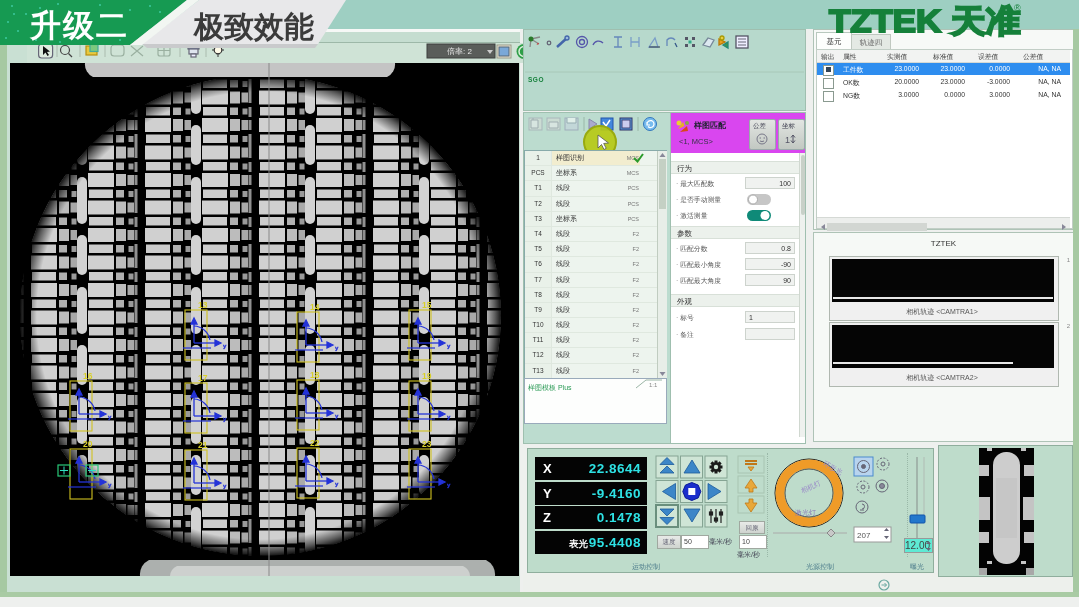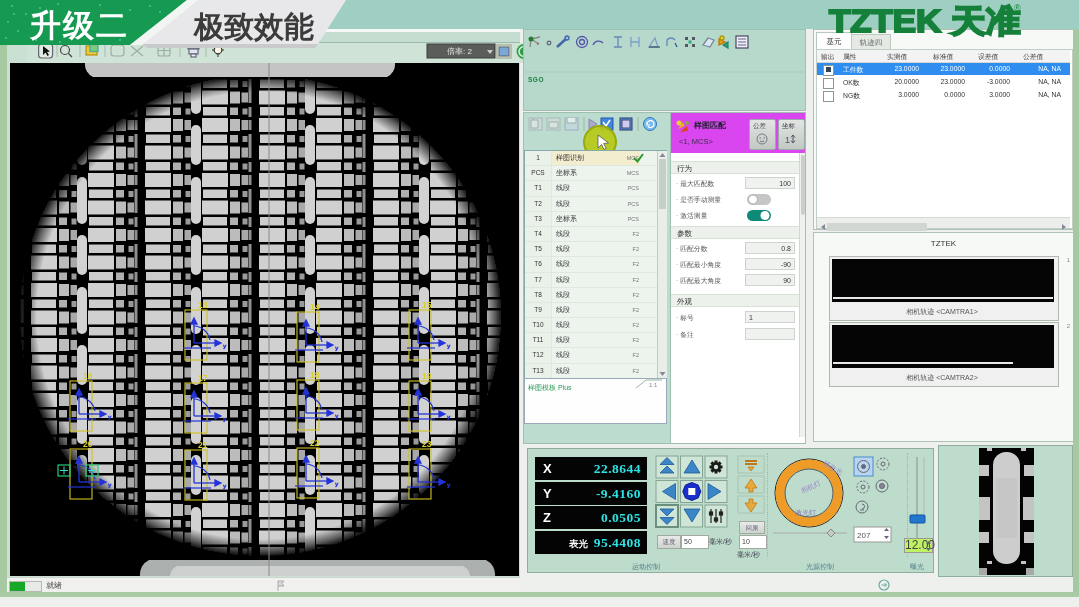--- a/index.html
+++ b/index.html
@@ -36,21 +36,21 @@
 .ck{position:absolute;right:13px;top:2px;}
 .sh{position:absolute;left:0;width:128px;height:13px;background:#ecf1ec;border-top:1px solid #d8e0d8;border-bottom:1px solid #d8e0d8;font-size:7.5px;color:#333;padding-left:6px;line-height:13px;box-sizing:border-box;}
 .pr{position:absolute;left:0;width:128px;height:14px;}
 .pr s{position:absolute;left:5px;top:2px;text-decoration:none;font-size:6.8px;color:#555;}
 .pr s::before{content:"·";margin-right:2px;color:#999;}
 .pr em{position:absolute;left:74px;top:0;width:50px;height:12px;background:#f0f2f0;border:1px solid #cdd3cd;font-style:normal;font-size:7px;color:#333;text-align:right;line-height:12px;padding:0 3px;box-sizing:border-box;}
 .cb{position:absolute;left:6px;top:1.5px;width:9px;height:9px;background:#fff;border:1px solid #8a9a90;}
 .rv{top:2px;font-size:6.8px;width:42px;text-align:right;}
 .crd{position:absolute;left:7px;width:112px;height:23px;background:#040404;}
 .cl{position:absolute;left:8px;top:4px;color:#fff;font-weight:bold;}
-.cv{position:absolute;right:6px;top:4px;color:#2ee2e4;font-weight:bold;font-size:13.5px;letter-spacing:0.5px;font-family:Liberation Serif, serif;}
+.cv{position:absolute;right:6px;top:4px;color:#2ee2e4;font-weight:bold;font-size:13.5px;letter-spacing:0.5px;}
 </style></head>
 <body>
 <div class="abs" id="tealtop"></div>
 <div class="abs" id="viewer">
   <div class="abs" id="vwhite"></div>
   <div class="abs" id="vstrip"></div>
   <div class="abs" id="vtoolbar">
     <svg width="513" height="20" viewBox="0 0 513 20">
       <g fill="none" stroke="#444" stroke-width="1.2" transform="translate(7,0)">
         <rect x="4.6" y="1" width="14" height="14" rx="3" fill="#dfecdf" stroke="#667"></rect>
@@ -174,29 +174,20 @@
         <g stroke="#28c878" stroke-width="1.2" fill="none">
             <rect x="48" y="402" width="12" height="11"></rect>
             <rect x="76" y="402" width="12" height="11"></rect>
           </g>
         <g stroke="#30e0c0" stroke-width="1">
             <path d="M50 407.5 h8 M54 403.5 v8 M78 407.5 h8 M82 403.5 v8"></path>
           </g>
       </g>
     </svg>
   </div>
-  <div class="abs" id="vstatus">
-    <div class="abs" style="left:2px;top:3px;width:31px;height:9px;background:#e8eae8;border:1px solid #b5b8b5;">
-      <div class="abs" style="left:0;top:0;width:15px;height:9px;background:#18a828;"></div>
-    </div>
-    <span class="t" style="left:39px;top:2px;font-size:8px;color:#444;">就绪</span>
-    <svg class="abs" style="left:268px;top:2px" width="12" height="12">
-        <path d="M3 1 v10 M3 1 h6 l-2 2.5 2 2.5 h-6" fill="#d8d8d8" stroke="#aaa"></path>
-      </svg>
-  </div>
 </div>
 <div class="abs" id="mtop">
   <svg width="281" height="80" viewBox="0 0 281 80">
     <g transform="translate(0,-29)" stroke-width="1.3" fill="none">
       <g transform="translate(-523,0)">
         <path d="M530 38 l8 5 M530 38 l9 -2 M530 38 l-1 8" stroke="#888"></path>
           <circle cx="530" cy="38" r="2.5" fill="#2a7a2a" stroke="none"></circle>
           <path d="M538 43 l-2.5 1 l1.5 -2.5z" fill="#c33" stroke="none"></path>
         <circle cx="548" cy="42" r="1.8" stroke="#667"></circle>
         <path d="M556 46 l10 -9" stroke="#46a" stroke-width="2.5"></path>
@@ -432,21 +423,21 @@
   <div class="crd" style="top:8px;">
       <span class="cl" style="font-size:13px;">X</span>
       <span class="cv">22.8644</span>
     </div>
   <div class="crd" style="top:32.5px;">
       <span class="cl" style="font-size:13px;">Y</span>
       <span class="cv">-9.4160</span>
     </div>
   <div class="crd" style="top:57px;">
       <span class="cl" style="font-size:13px;">Z</span>
-      <span class="cv">0.0505</span>
+      <span class="cv">0.1478</span>
     </div>
   <div class="crd" style="top:81.5px;">
       <span class="cl" style="font-size:9.5px;top:7px;margin-left:26px;">表光</span>
       <span class="cv">95.4408</span>
     </div>
   <svg class="abs" style="left:127px;top:6px" width="78" height="100" viewBox="0 0 78 100">
     <g fill="#cfe5d6" stroke="#85a493">
       <rect x="1" y="1" width="22" height="22"></rect>
         <rect x="25.5" y="1" width="22" height="22"></rect>
         <rect x="50" y="1" width="22" height="22"></rect>
@@ -529,21 +520,21 @@
       </g>
   </svg>
   <span class="t" style="left:278px;top:113px;font-size:7px;color:#4a7a8a;">光源控制</span>
   <span class="t" style="left:104px;top:113px;font-size:7px;color:#4a7a8a;">运动控制</span>
   <div class="abs" style="left:379px;top:4px;width:0;height:104px;border-left:1px dotted #9ab8a8;"></div>
   <svg class="abs" style="left:380px;top:6px" width="26" height="100" viewBox="0 0 26 100">
     <line x1="9" y1="2" x2="9" y2="94" stroke="#98a8a0" stroke-width="1.5"></line>
     <line x1="16" y1="2" x2="16" y2="60" stroke="#b0bcb4" stroke-width="1"></line>
     <rect x="2" y="60" width="15" height="8" rx="1" fill="#2277cc" stroke="#1155aa"></rect>
   </svg>
-  <div class="abs" style="left:376px;top:89px;width:27px;height:13px;background:#bef264;border:1px solid #999;font-size:12px;color:#444;line-height:13px;">12.00<svg class="abs" style="right:0px;top:1px" width="7" height="12">
+  <div class="abs" style="left:376px;top:89px;width:27px;height:13px;background:#5eead4;border:1px solid #999;font-size:10px;color:#444;line-height:13px;">12.00<svg class="abs" style="right:0px;top:1px" width="7" height="12">
         <path d="M1 4 l2.5 -3 2.5 3 z M1 8 l2.5 3 2.5 -3 z" fill="#667"></path>
       </svg></div>
   <span class="t" style="left:382px;top:113px;font-size:7px;color:#4a7a8a;">曝光</span>
 </div>
 <div class="abs" id="brpanel">
   <div class="abs" style="left:40px;top:2px;width:55px;height:127px;background:#030303;">
     <svg width="55" height="127" viewBox="0 0 55 127">
       <g fill="#c4c4c4">
         <rect x="0" y="17" width="10" height="11"></rect>
           <rect x="0" y="49" width="11" height="23"></rect>

